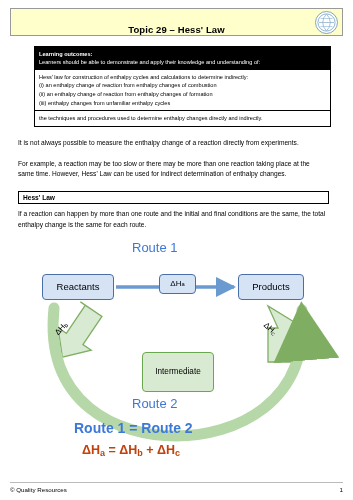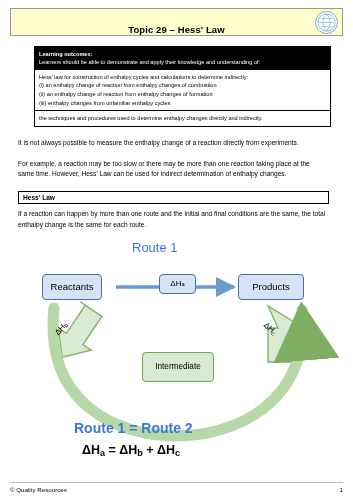--- a/index.html
+++ b/index.html
@@ -127,24 +127,24 @@
     background: #d6e3f5;
     border: 1px solid #4a6fa8;
     border-radius: 4px;
     display: flex;
     align-items: center;
     justify-content: center;
     font-size: 9.5px;
     color: #000000;
     box-sizing: border-box;
   }
-  .node-reactants { left: 32px;  top: 38px; width: 60px; height: 26px; }
+  .node-reactants { left: 32px;  top: 38px; width: 72px; height: 26px; }
   .node-products  { left: 228px; top: 38px; width: 66px; height: 26px; }
   .node-intermediate {
-    left: 132px; top: 116px; width: 72px; height: 30px;
+    left: 132px; top: 116px; width: 72px; height: 40px;
     background: #d9ead3; border-color: #6aa84f; font-size: 8.2px;
   }
   .node-dha {
     left: 149px; top: 38px; width: 37px; height: 20px;
     background: #d6e3f5; border-color: #4a6fa8; font-size: 8px;
   }
 
   .route-label {
     position: absolute;
     color: #3c78d8;
@@ -158,21 +158,21 @@
     position: absolute;
     left: 64px; top: 184px;
     color: #3c78d8;
     font-size: 14px;
     font-weight: bold;
     white-space: nowrap;
   }
   .eq2 {
     position: absolute;
     left: 72px; top: 207px;
-    color: #000000;
+    color: #c2410c;
     font-size: 12.5px;
     font-weight: bold;
     white-space: nowrap;
   }
   .sub { font-size: 0.72em; vertical-align: -0.22em; }
 
   .dh-label {
     position: absolute;
     font-size: 8px;
     color: #000000;
@@ -248,20 +248,21 @@
       <line x1="106" y1="51" x2="224" y2="51" stroke="#6a9ad0" stroke-width="3.4" marker-end="url(#blueArrow)"></line>
 
       <polygon points="52,70 78,70 78,104 88,104 68,126 48,104 58,104 58,70" fill="#d9ead3" stroke="#7fae63" stroke-width="1.3" transform="rotate(34 68 98)"></polygon>
 
       <polygon points="258,126 268,104 258,104 258,70 284,70 284,104 294,104" fill="#d9ead3" stroke="#7fae63" stroke-width="1.3" transform="rotate(0 276 98) scale(1,-1) translate(0,-196)"></polygon>
 
       <path d="M44,72 C34,168 108,200 166,200 C224,200 300,168 292,74" fill="none" stroke="#b6d7a8" stroke-width="11" stroke-linecap="round" marker-end="url(#greenArrow)"></path>
     </svg>
 
     <div class="route-label route1">Route 1</div>
+    <div class="route-label route2">Route 2</div>
 
     <div class="node node-reactants">
       <span>Reactants</span>
     </div>
     <div class="node node-products">
       <span>Products</span>
     </div>
     <div class="node node-intermediate">
       <span>Intermediate</span>
     </div>

